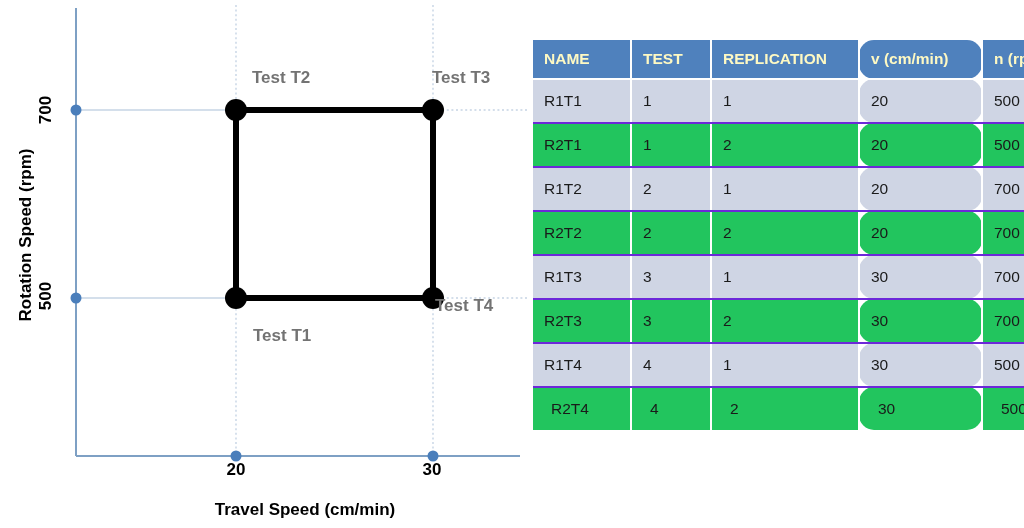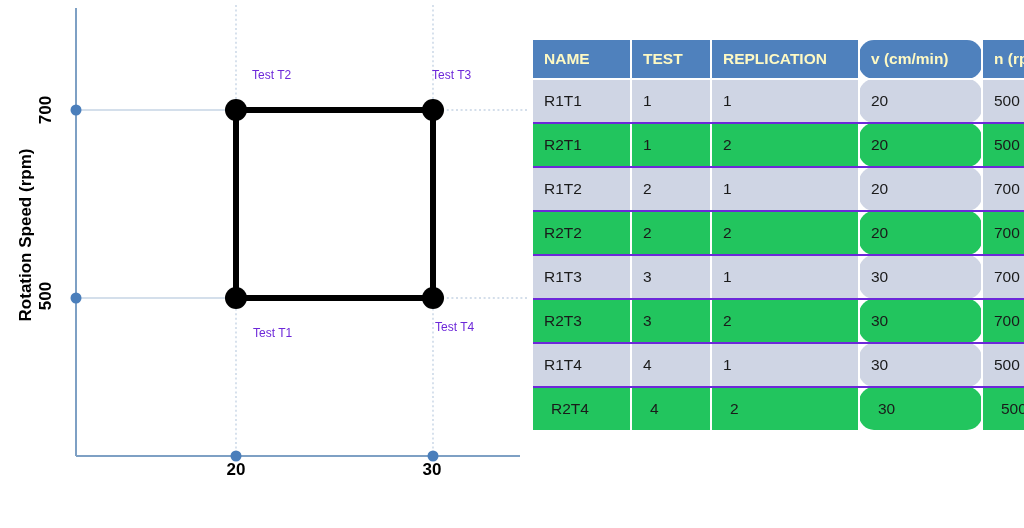--- a/index.html
+++ b/index.html
@@ -66,29 +66,29 @@
     text-align: center;
     width: 48px;
   }
   #ytick-700 { left: 22px; top: 100px; }
   #ytick-500 { left: 22px; top: 286px; }
   #xtick-20  { left: 215px; top: 460px; width: 42px; text-align: center; }
   #xtick-30  { left: 411px; top: 460px; width: 42px; text-align: center; }
 
   .point-label {
     position: absolute;
-    font-weight: normal;
-    font-size: 12px;
-    color: #6d28d9;
+    font-weight: bold;
+    font-size: 17px;
+    color: #737373;
     white-space: nowrap;
   }
   #label-T1 { left: 253px; top: 313px; margin-top: 13px; }
   #label-T2 { left: 252px; top: 68px; }
   #label-T3 { left: 432px; top: 68px; }
-  #label-T4 { left: 435px; top: 320px; }
+  #label-T4 { left: 435px; top: 296px; }
 
   
   #table-panel {
     position: absolute;
     left: 533px;
     top: 40px;
     width: 477px;
   }
   table.exp-table {
     border-collapse: collapse;
@@ -157,20 +157,21 @@
     <circle cx="236" cy="456" r="5.5" fill="#4A7EBB"></circle>
     <circle cx="433" cy="456" r="5.5" fill="#4A7EBB"></circle>
 
     <circle cx="236" cy="110" r="11" fill="#000000"></circle>
     <circle cx="433" cy="110" r="11" fill="#000000"></circle>
     <circle cx="236" cy="298" r="11" fill="#000000"></circle>
     <circle cx="433" cy="298" r="11" fill="#000000"></circle>
   </svg>
 
   <div class="axis-title" id="y-axis-title">Rotation Speed (rpm)</div>
+  <div class="axis-title" id="x-axis-title">Travel Speed (cm/min)</div>
 
   <div class="tick-label y-tick" id="ytick-700">700</div>
   <div class="tick-label y-tick" id="ytick-500">500</div>
   <div class="tick-label" id="xtick-20">20</div>
   <div class="tick-label" id="xtick-30">30</div>
 
   <div class="point-label" id="label-T1">Test T1</div>
   <div class="point-label" id="label-T2">Test T2</div>
   <div class="point-label" id="label-T3">Test T3</div>
   <div class="point-label" id="label-T4">Test T4</div>

